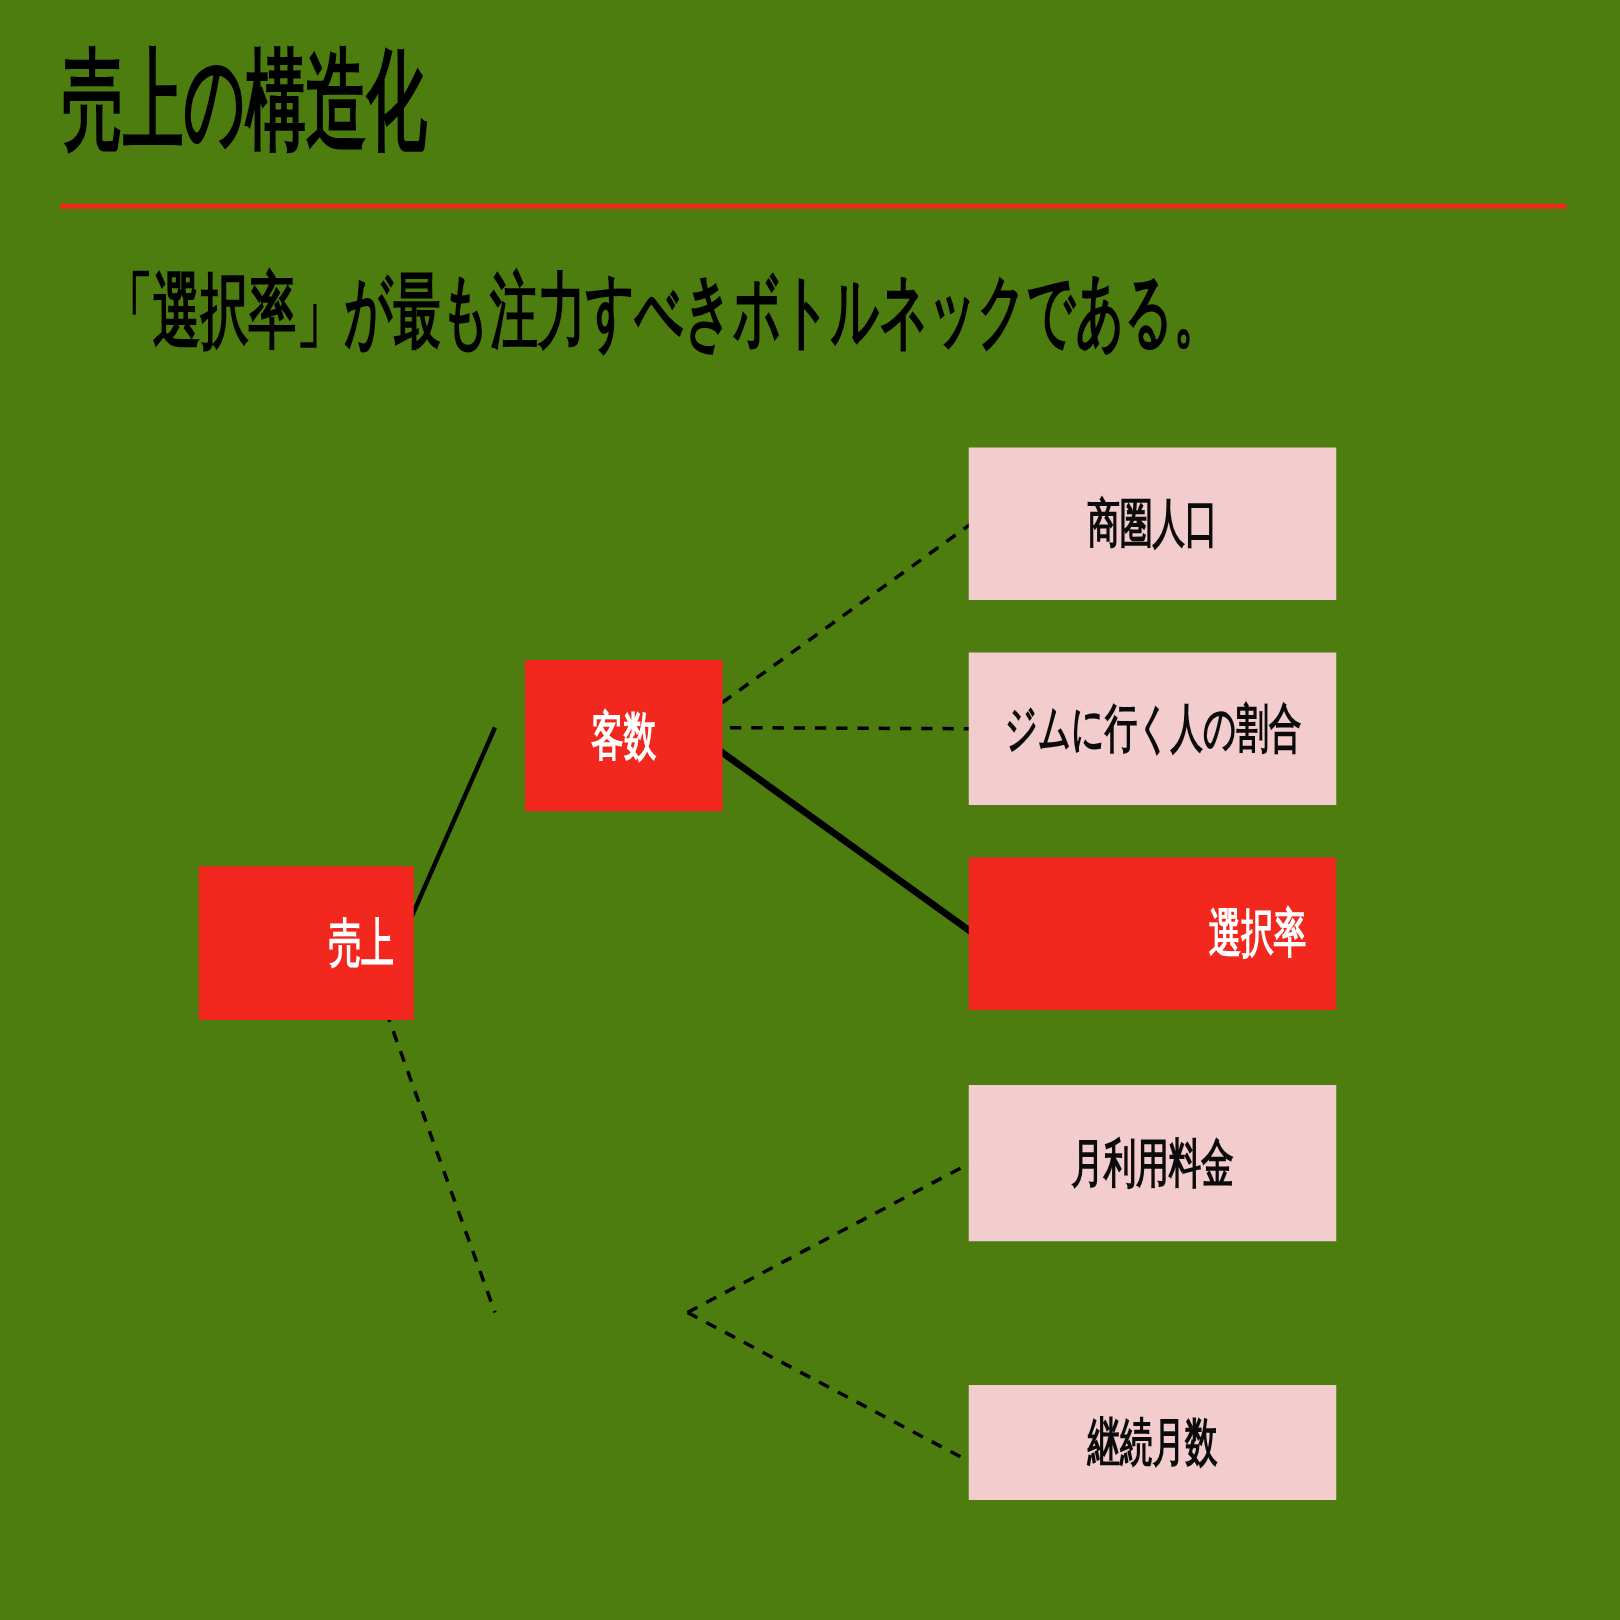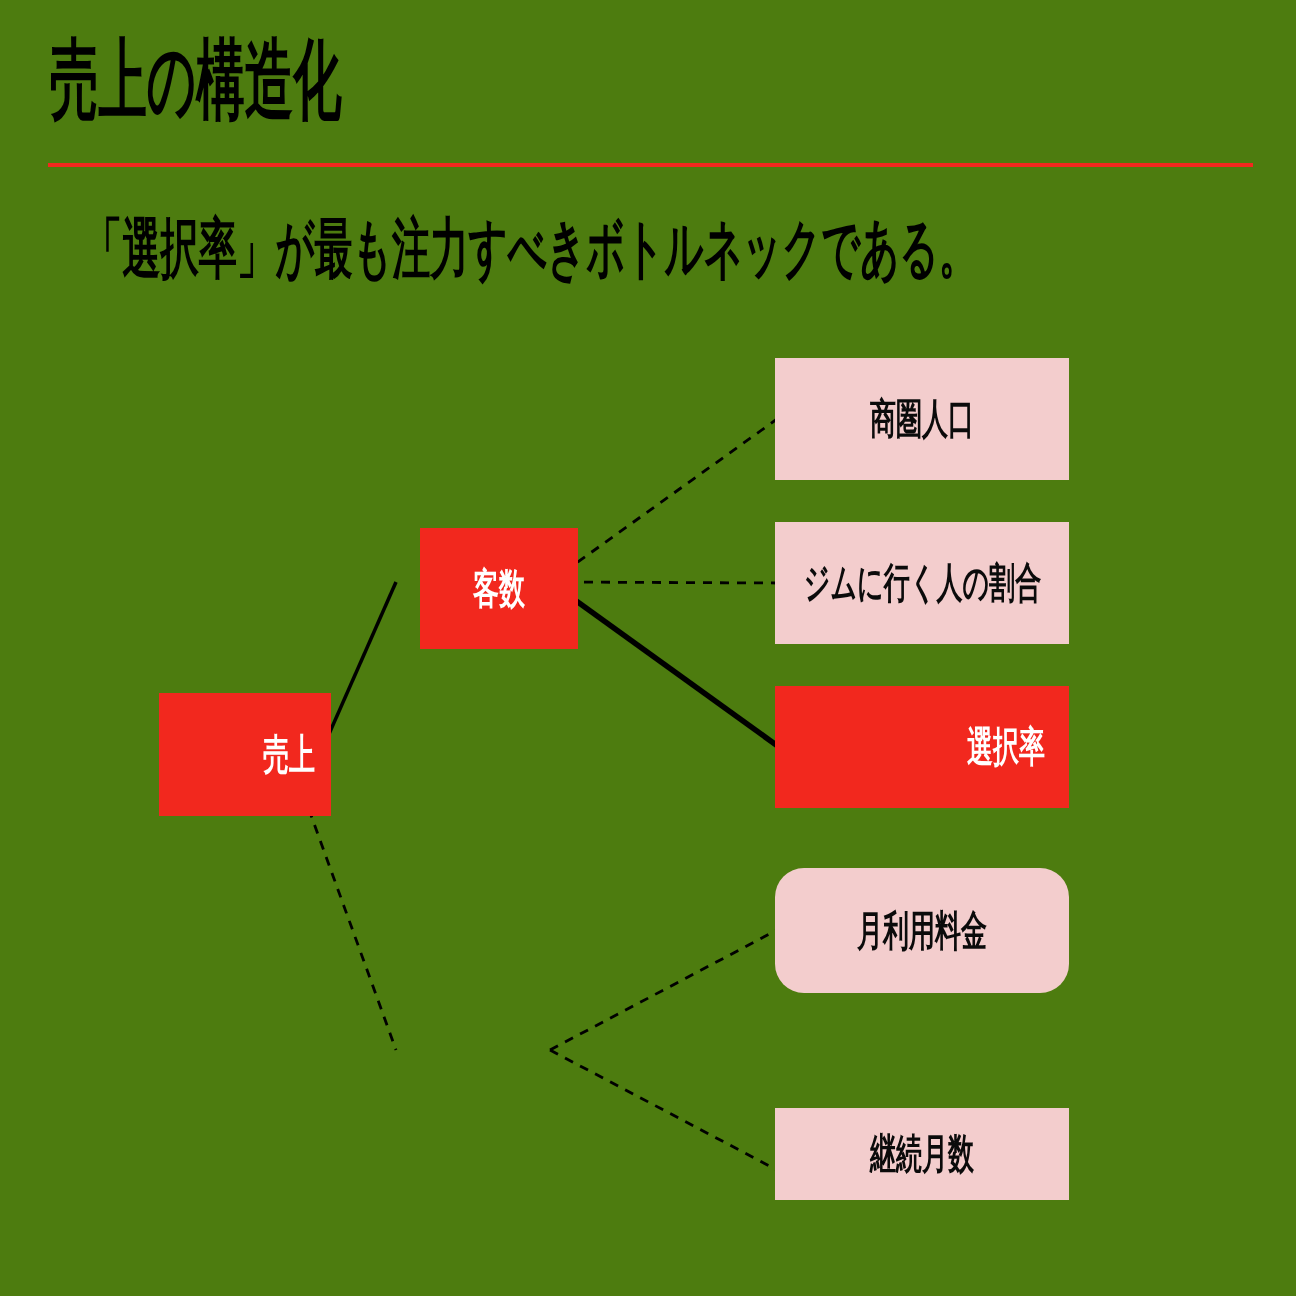--- a/index.html
+++ b/index.html
@@ -42,21 +42,21 @@
     display:inline-block;transform:scaleX(0.62);transform-origin:center center;
   }
   .node.red{background:var(--red);color:#ffffff;}
   .node.pink{background:var(--pink);color:#0b0b0b;}
   .n-sales              {left:159px;top:693px;width:172px;height:123px;justify-content:flex-end;}
   .n-customer-count     {left:392px;top:528px;width:158px;height:121px;margin-left:28px;}
   .n-avg-spend          {left:392px;top:990px;width:158px;height:121px;}
   .n-catchment-pop      {left:775px;top:358px;width:294px;height:122px;}
   .n-gym-goer-ratio     {left:775px;top:522px;width:294px;height:122px;}
   .n-selection-rate     {left:775px;top:686px;width:294px;height:122px;justify-content:flex-end;}
-  .n-monthly-fee        {left:775px;top:868px;width:294px;height:125px;border-radius:29px;}
+  .n-monthly-fee        {left:775px;top:868px;width:294px;height:125px;}
   .n-retention-months   {left:775px;top:1108px;width:294px;height:92px;}
 </style>
 </head>
 <body>
 
 <div class="slide">
 
   <h1 class="title" style="margin:0;"><span class="cond">売上の構造化</span></h1>
 
   <div class="rule"></div>

